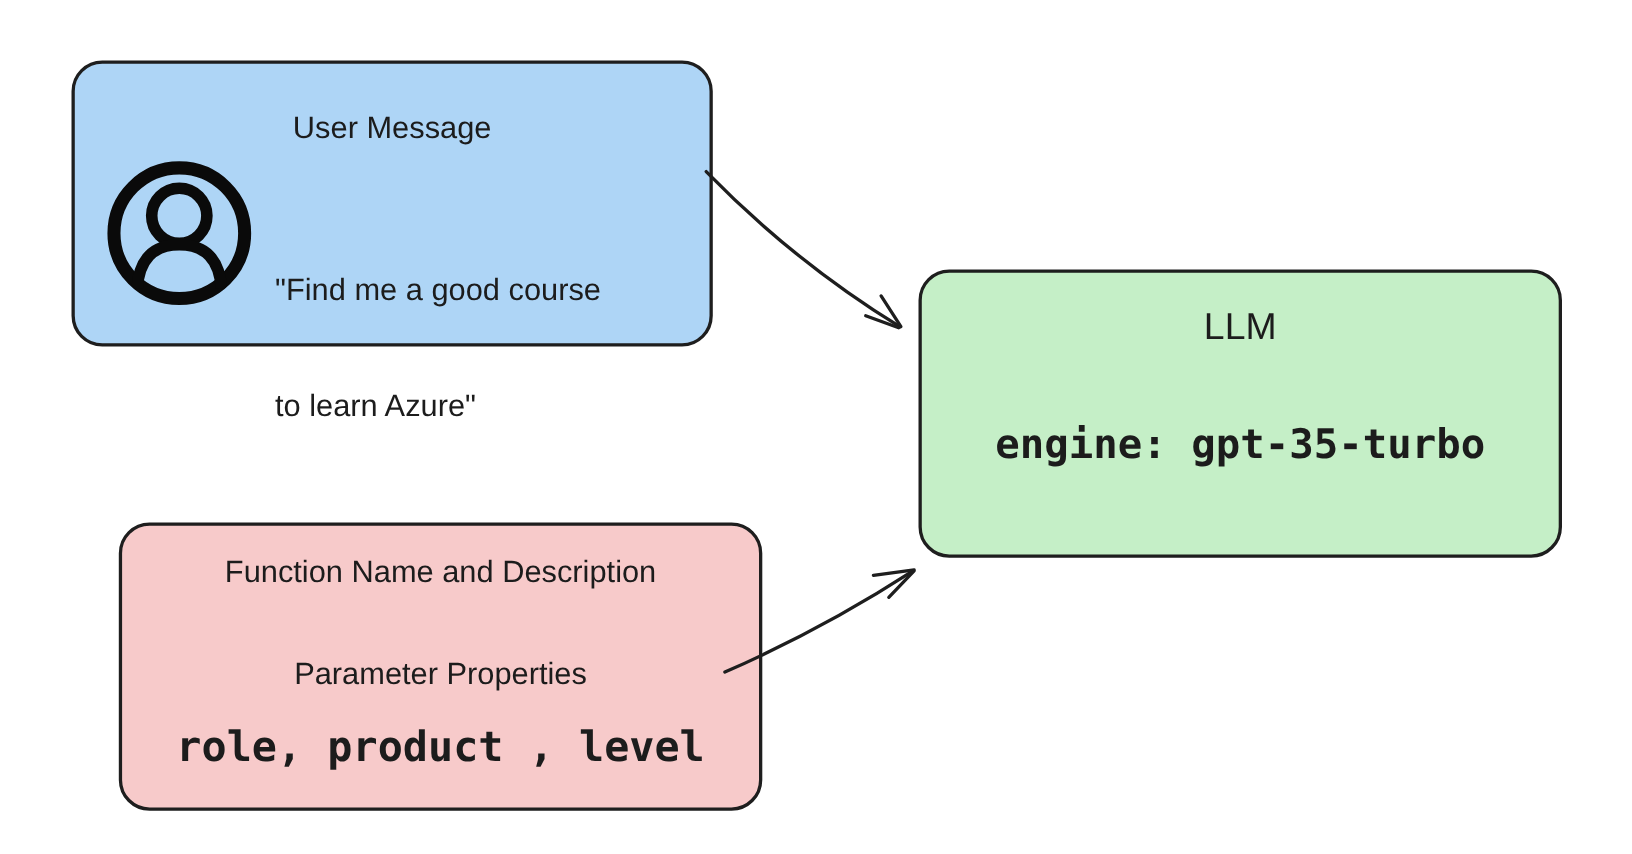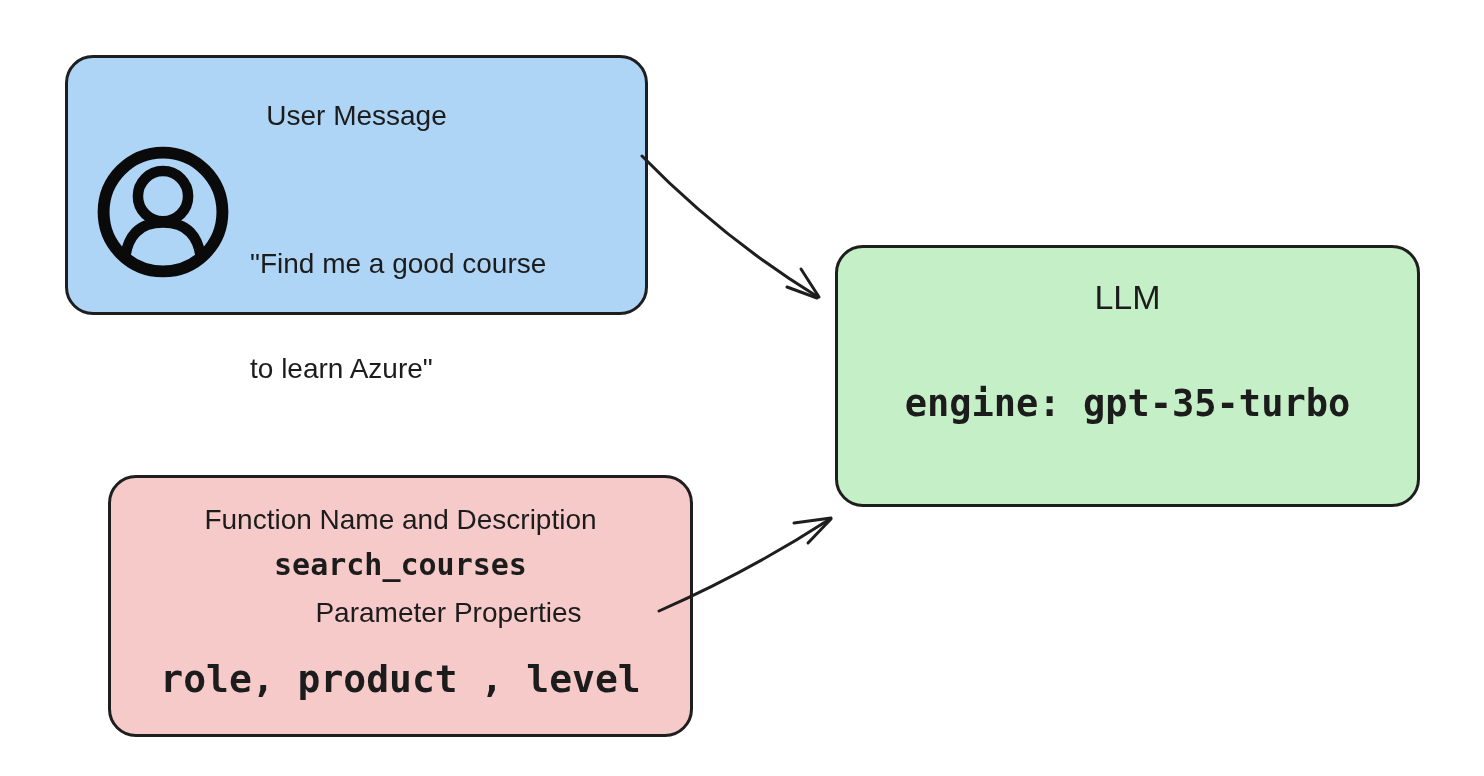--- a/index.html
+++ b/index.html
@@ -28,21 +28,21 @@
   #user-box .quote {
     position: absolute; left: 182px; top: 118px;
     font-size: 28px; line-height: 35px; text-align: left; white-space: pre;
   }
   #user-box .avatar { position: absolute; left: 29px; top: 88px; width: 132px; height: 132px; }
 
   
   #func-box { left: 72px; top: 475px; width: 585px; height: 262px; margin-left: 36px; }
   #func-box .heading    { top: 26px;  font-size: 28px; }
   #func-box .fn-name    { top: 69px;  font-size: 30px; }
-  #func-box .subheading { top: 119px; font-size: 28px; padding-left: 48px; }
+  #func-box .subheading { top: 119px; font-size: 28px; }
   #func-box .params     { top: 179px; font-size: 38px; }
 
   
   #llm-box { left: 835px; top: 245px; width: 585px; height: 262px; }
   #llm-box .title  { top: 30px;  font-size: 34px; }
   #llm-box .engine { top: 134px; font-size: 37px; }
 
   #arrow-layer {
     position: absolute; left: 0; top: 0; width: 1484px; height: 776px;
     pointer-events: none;
@@ -74,21 +74,20 @@
     </svg>
 
     <div class="quote">
       <span style="display:block">"Find me a good course</span>
       <span style="display:block">to learn Azure"</span>
     </div>
   </div>
 
   <div class="node" id="func-box" style="background-color: rgb(247, 202, 202);">
     <div class="node-text sans heading">Function Name and Description</div>
-    <div class="node-text mono fn-name">search_courses</div>
     <div class="node-text sans subheading">Parameter Properties</div>
     <div class="node-text mono params">role, product , level</div>
   </div>
 
   <div class="node" id="llm-box" style="background-color: rgb(197, 239, 199);">
     <div class="node-text sans title">LLM</div>
     <div class="node-text mono engine">engine: gpt-35-turbo</div>
   </div>
 
   <svg id="arrow-layer" aria-hidden="true">

